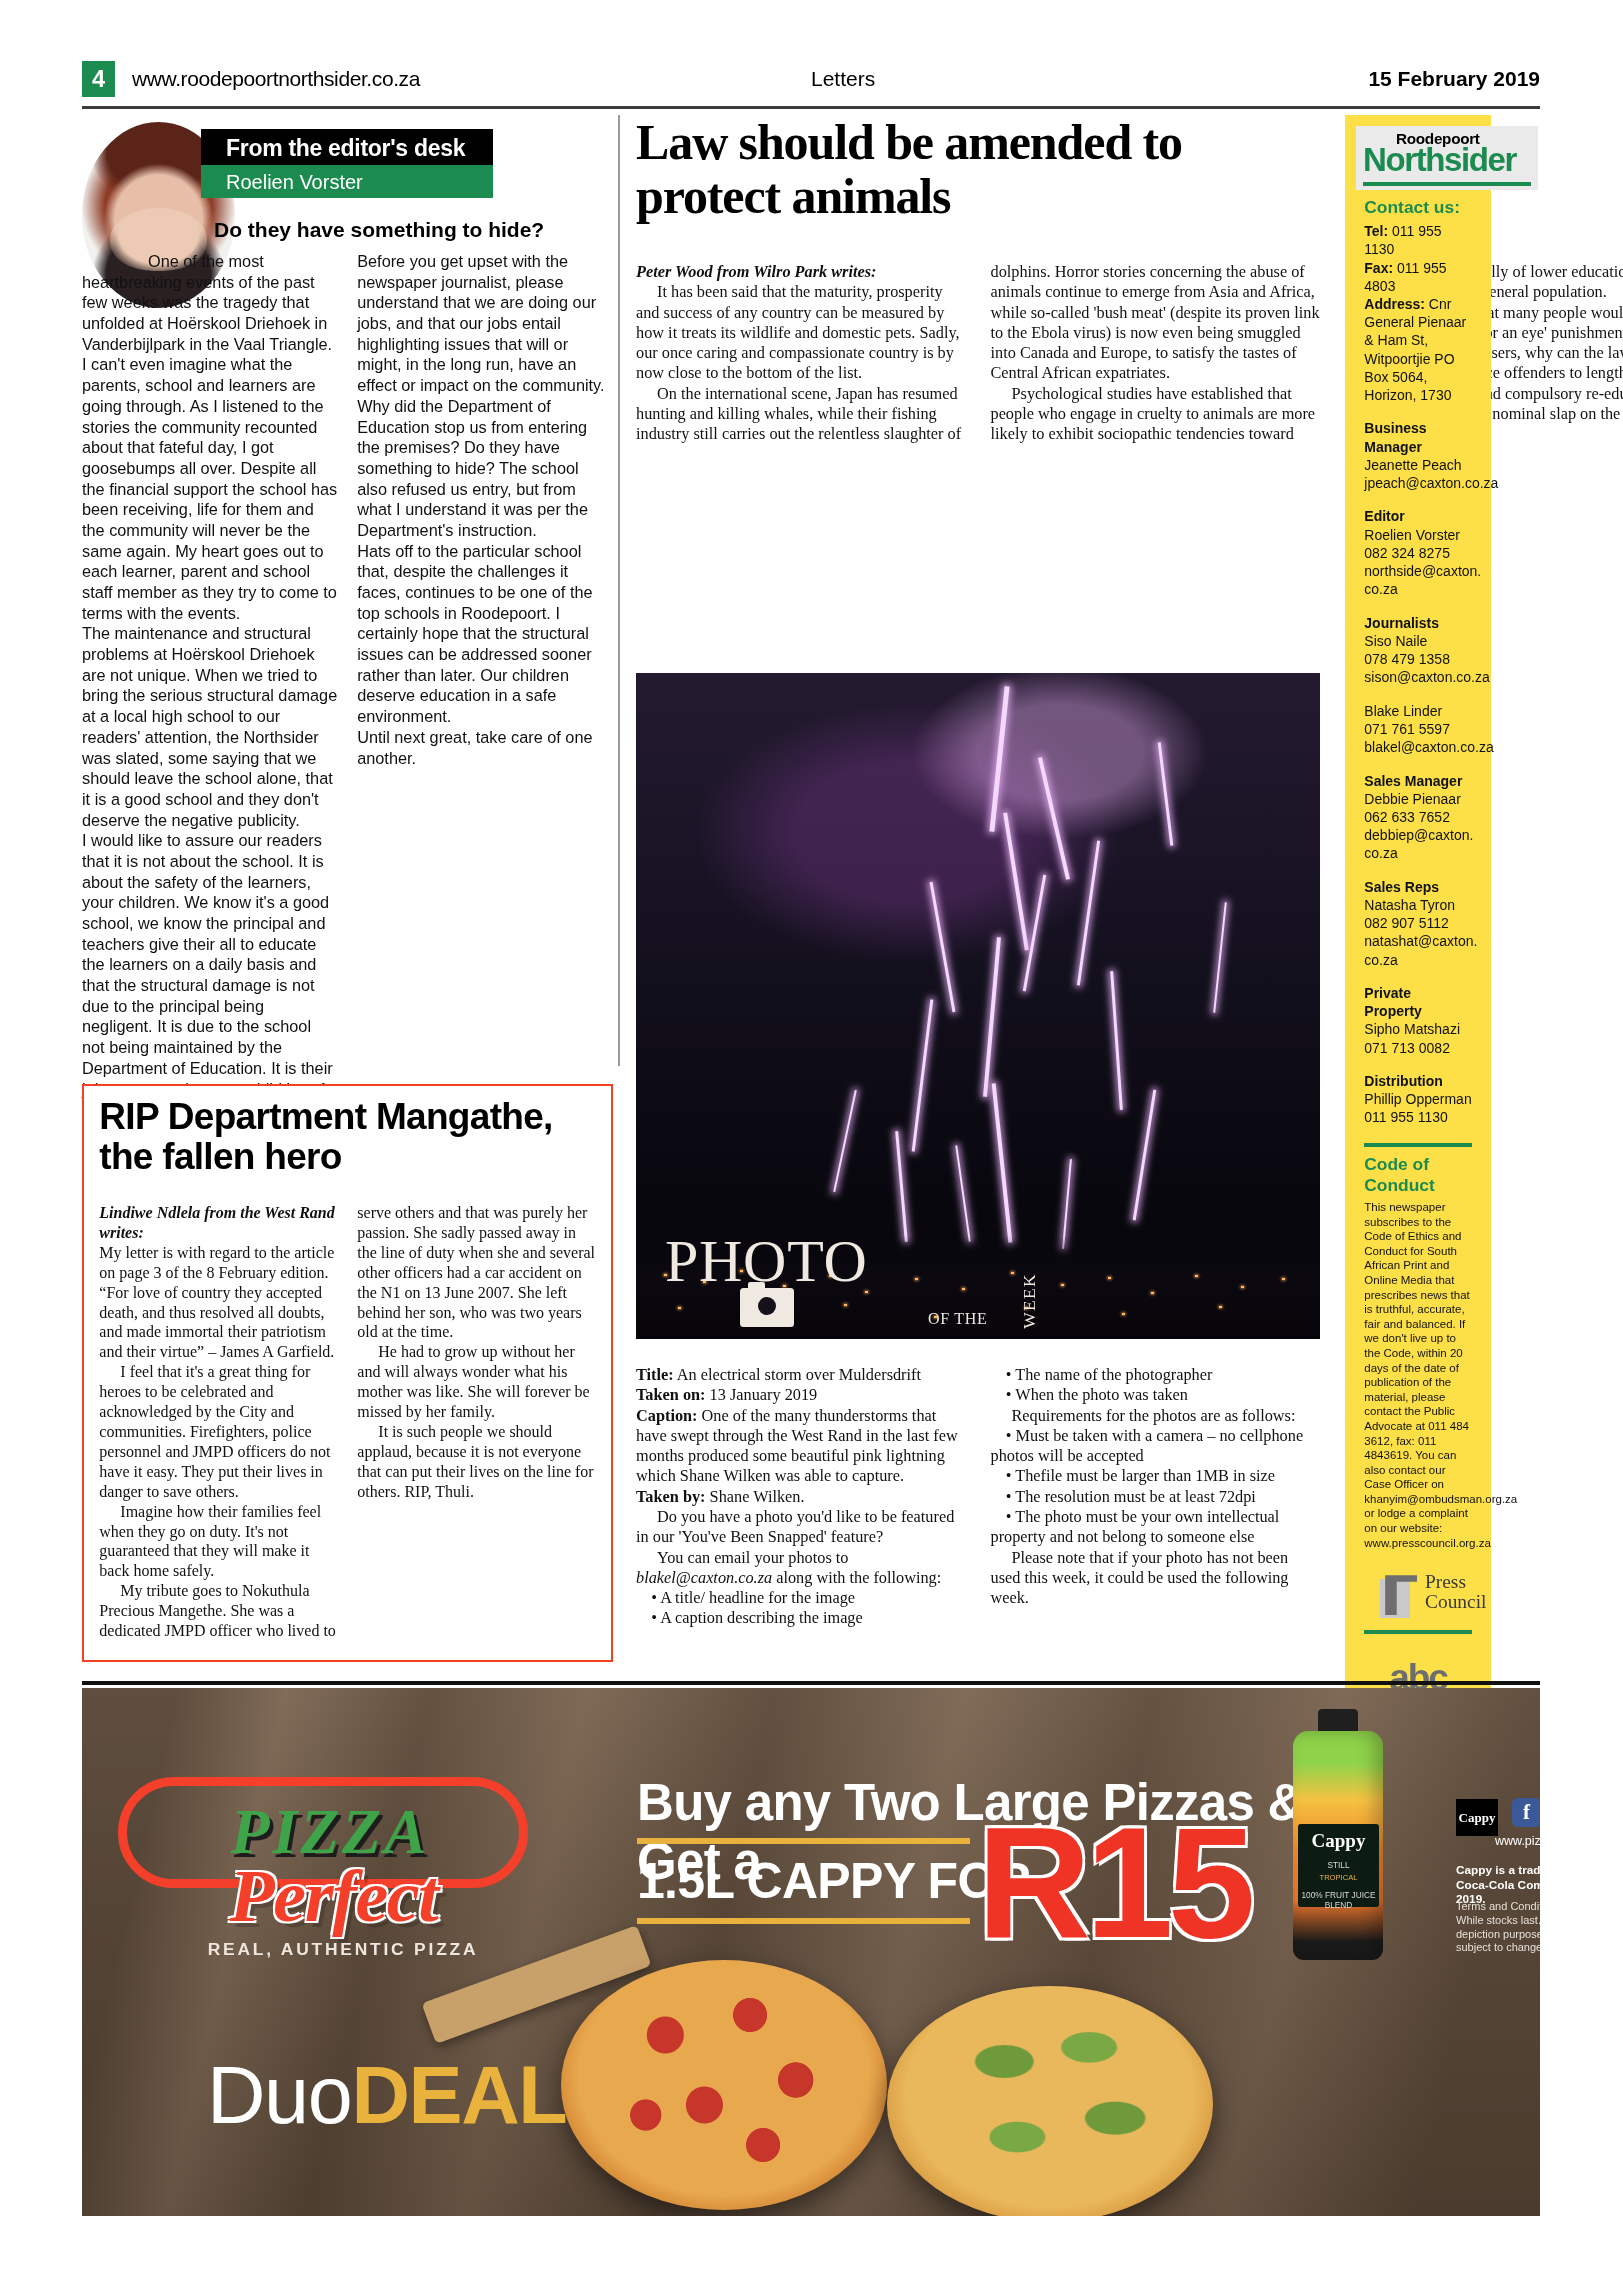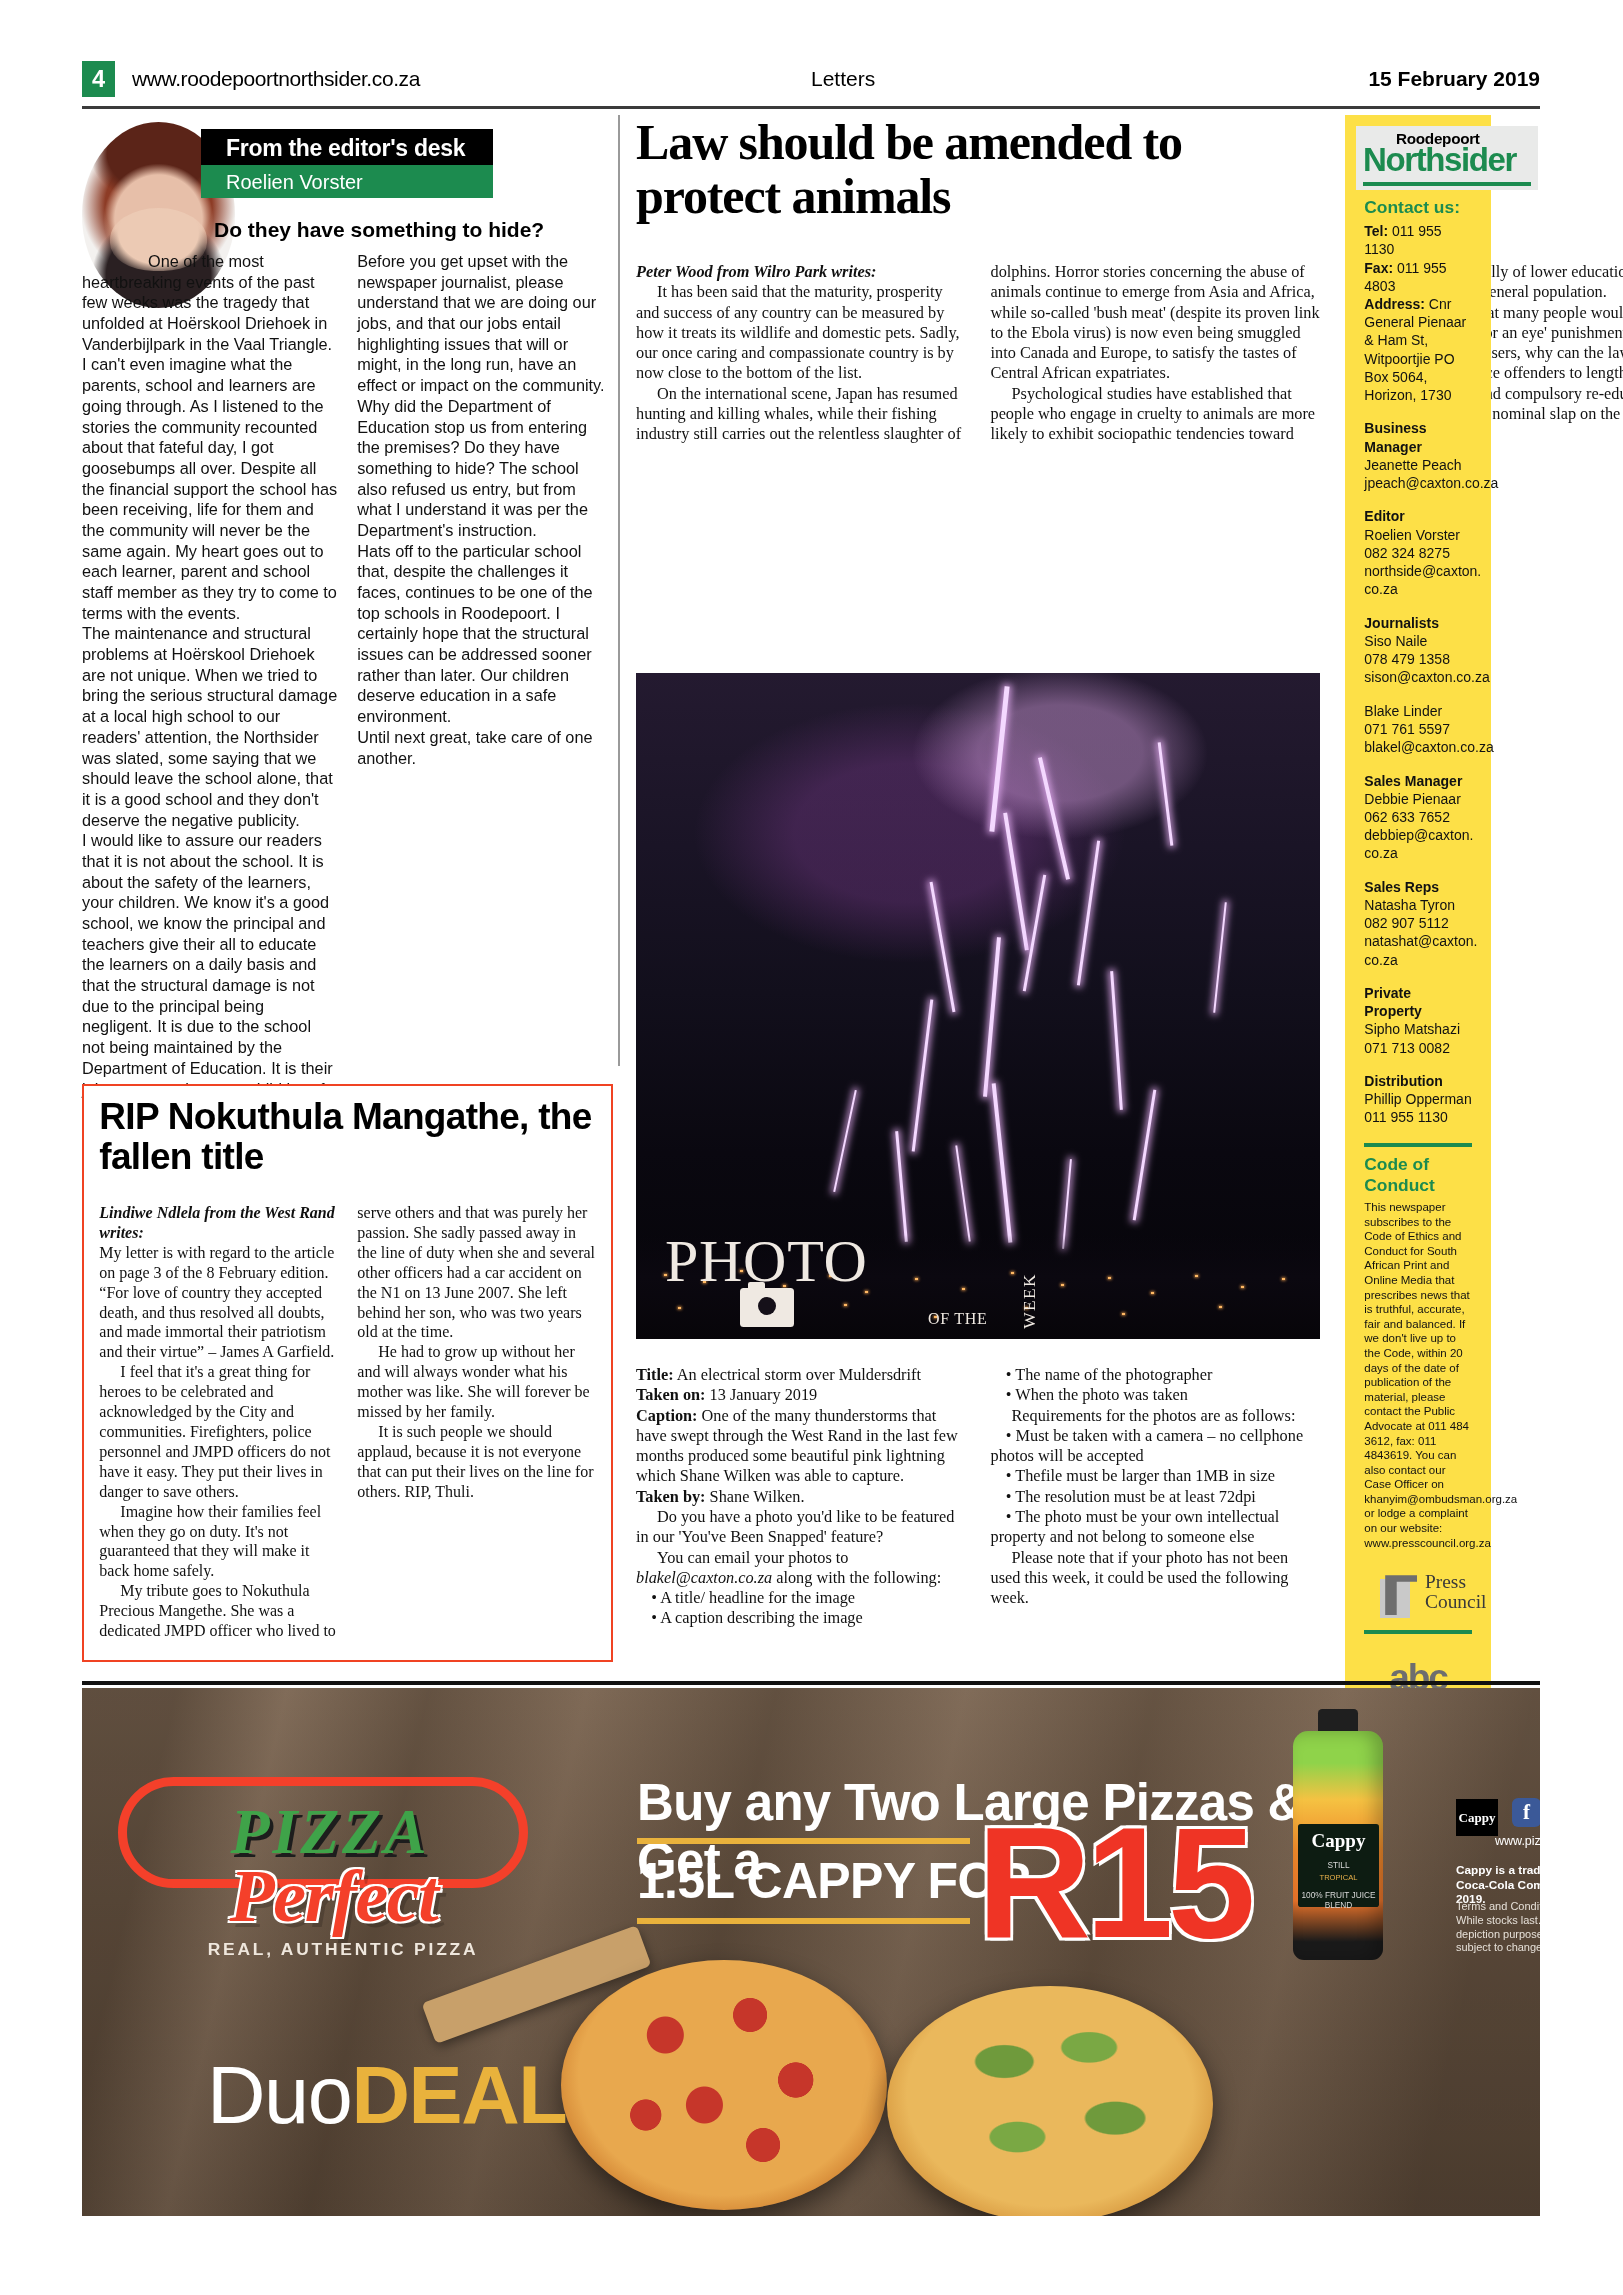--- a/index.html
+++ b/index.html
@@ -336,21 +336,21 @@
       <p>I would like to assure our readers that it is not about the school. It is about the safety of the learners, your children. We know it's a good school, we know the principal and teachers give their all to educate the learners on a daily basis and that the structural damage is not due to the principal being negligent. It is due to the school not being maintained by the Department of Education. It is their job to ensure that your child is safe at school.</p>
       <p>The last thing we want is a tragedy on home turf.</p>
       <p>Before you get upset with the newspaper journalist, please understand that we are doing our jobs, and that our jobs entail highlighting issues that will or might, in the long run, have an effect or impact on the community.</p>
       <p>Why did the Department of Education stop us from entering the premises? Do they have something to hide? The school also refused us entry, but from what I understand it was per the Department's instruction.</p>
       <p>Hats off to the particular school that, despite the challenges it faces, continues to be one of the top schools in Roodepoort. I certainly hope that the structural issues can be addressed sooner rather than later. Our children deserve education in a safe environment.</p>
       <p>Until next great, take care of one another.</p>
     </div>
   </div>
 
   <div class="rip-box">
-    <div class="rip-title">RIP Nokuthula Mangathe, the fallen title</div>
+    <div class="rip-title">RIP Department Mangathe, the fallen hero</div>
     <div class="rip-cols">
       <p><b class="lead">Lindiwe Ndlela from the West Rand writes:</b></p>
       <p>My letter is with regard to the article on page 3 of the 8 February edition. “For love of country they accepted death, and thus resolved all doubts, and made immortal their patriotism and their virtue” – James A Garfield.</p>
       <p class="ind">I feel that it's a great thing for heroes to be celebrated and acknowledged by the City and communities. Firefighters, police personnel and JMPD officers do not have it easy. They put their lives in danger to save others.</p>
       <p class="ind">Imagine how their families feel when they go on duty. It's not guaranteed that they will make it back home safely.</p>
       <p class="ind">My tribute goes to Nokuthula Precious Mangethe. She was a dedicated JMPD officer who lived to serve others and that was purely her passion. She sadly passed away in the line of duty when she and several other officers had a car accident on the N1 on 13 June 2007. She left behind her son, who was two years old at the time.</p>
       <p class="ind">He had to grow up without her and will always wonder what his mother was like. She will forever be missed by her family.</p>
       <p class="ind">It is such people we should applaud, because it is not everyone that can put their lives on the line for others. RIP, Thuli.</p>
     </div>
   </div>

